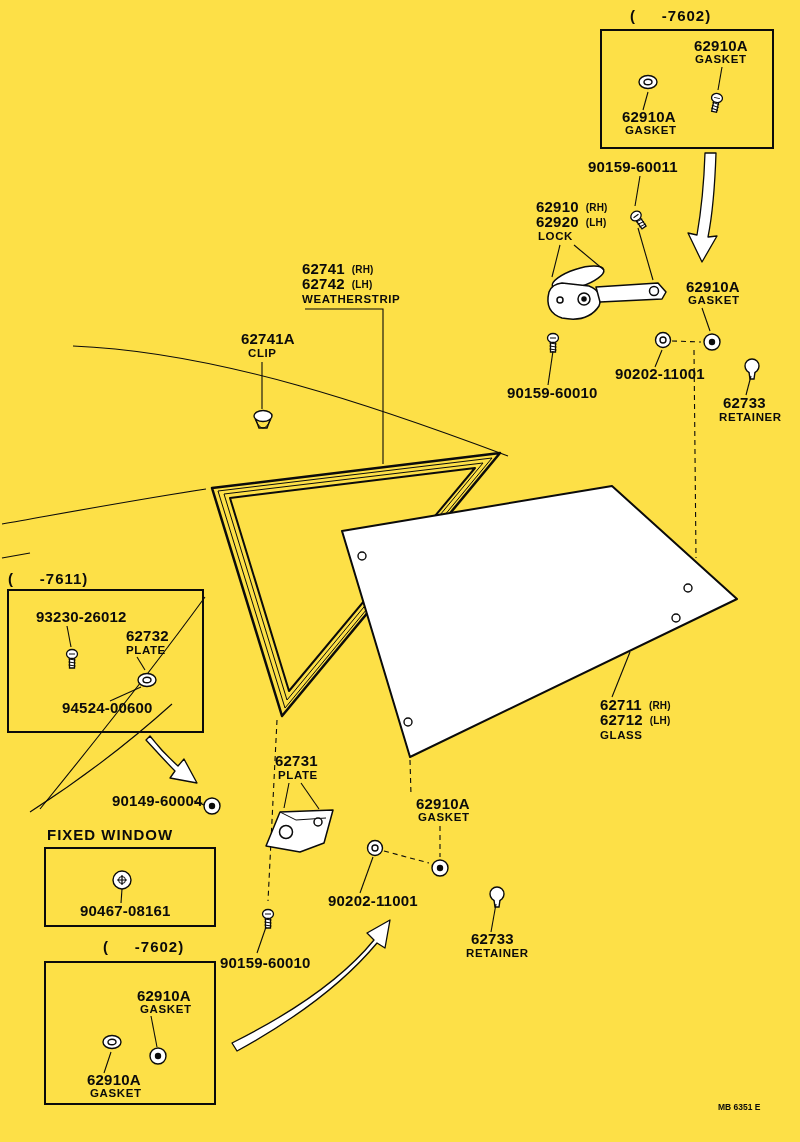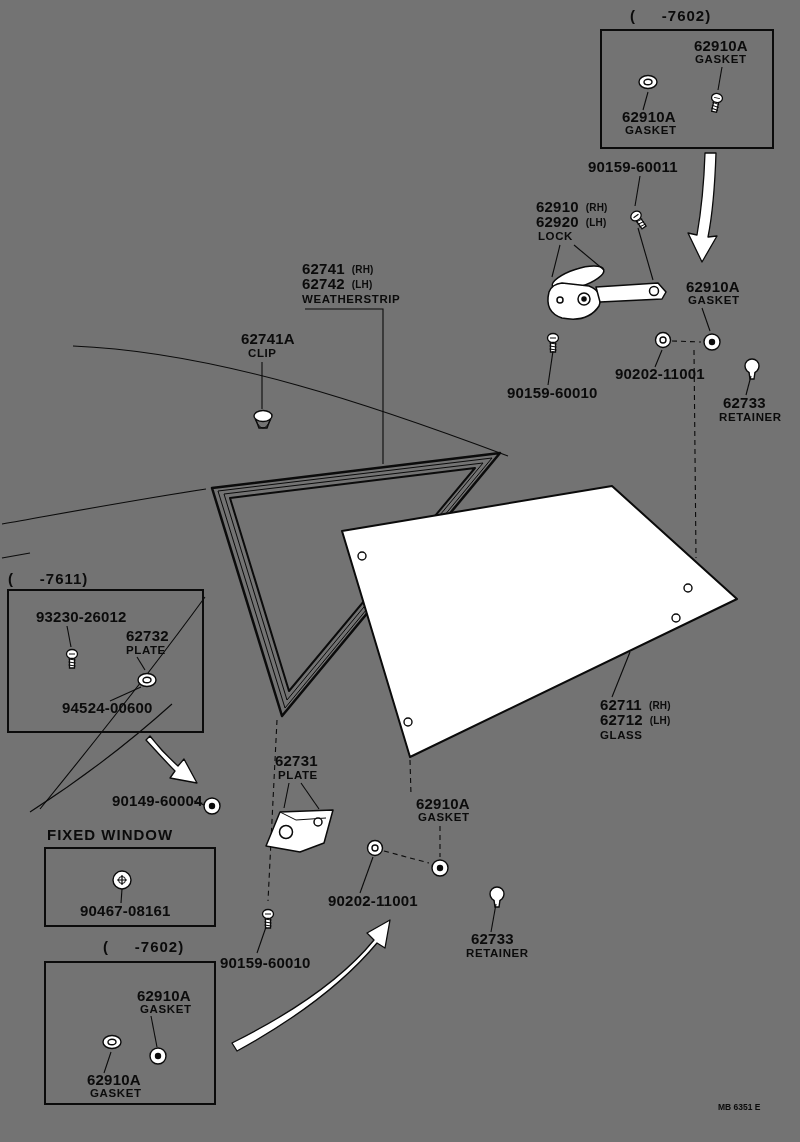--- a/index.html
+++ b/index.html
@@ -1,16 +1,16 @@
 <!DOCTYPE html>
 <html><head>
 <meta charset="utf-8">
 <style>
   html,body{margin:0;padding:0;background:#ffffff;}
-  #stage{position:relative;width:800px;height:1142px;background:#737373;overflow:hidden;}
+  #stage{position:relative;width:800px;height:1142px;background:#fde047;overflow:hidden;}
   svg{display:block;}
   text{fill:#0b0b0b;}
   .pn  {font:bold 15px "Liberation Sans",sans-serif;letter-spacing:.2px;}
   .sfx {font:bold 10px "Liberation Sans",sans-serif;}
   .lbl {font:bold 11.5px "Liberation Sans",sans-serif;letter-spacing:.6px;}
   .hdr {font:bold 15px "Liberation Sans",sans-serif;letter-spacing:1px;}
   .tiny{font:bold 8.5px "Liberation Sans",sans-serif;}
   .ln  {stroke:#0b0b0b;stroke-width:1.1;fill:none;}
   .lnd {stroke:#0b0b0b;stroke-width:1.1;fill:none;stroke-dasharray:5 4;}
   .box {stroke:#0b0b0b;fill:none;stroke-width:2;}

